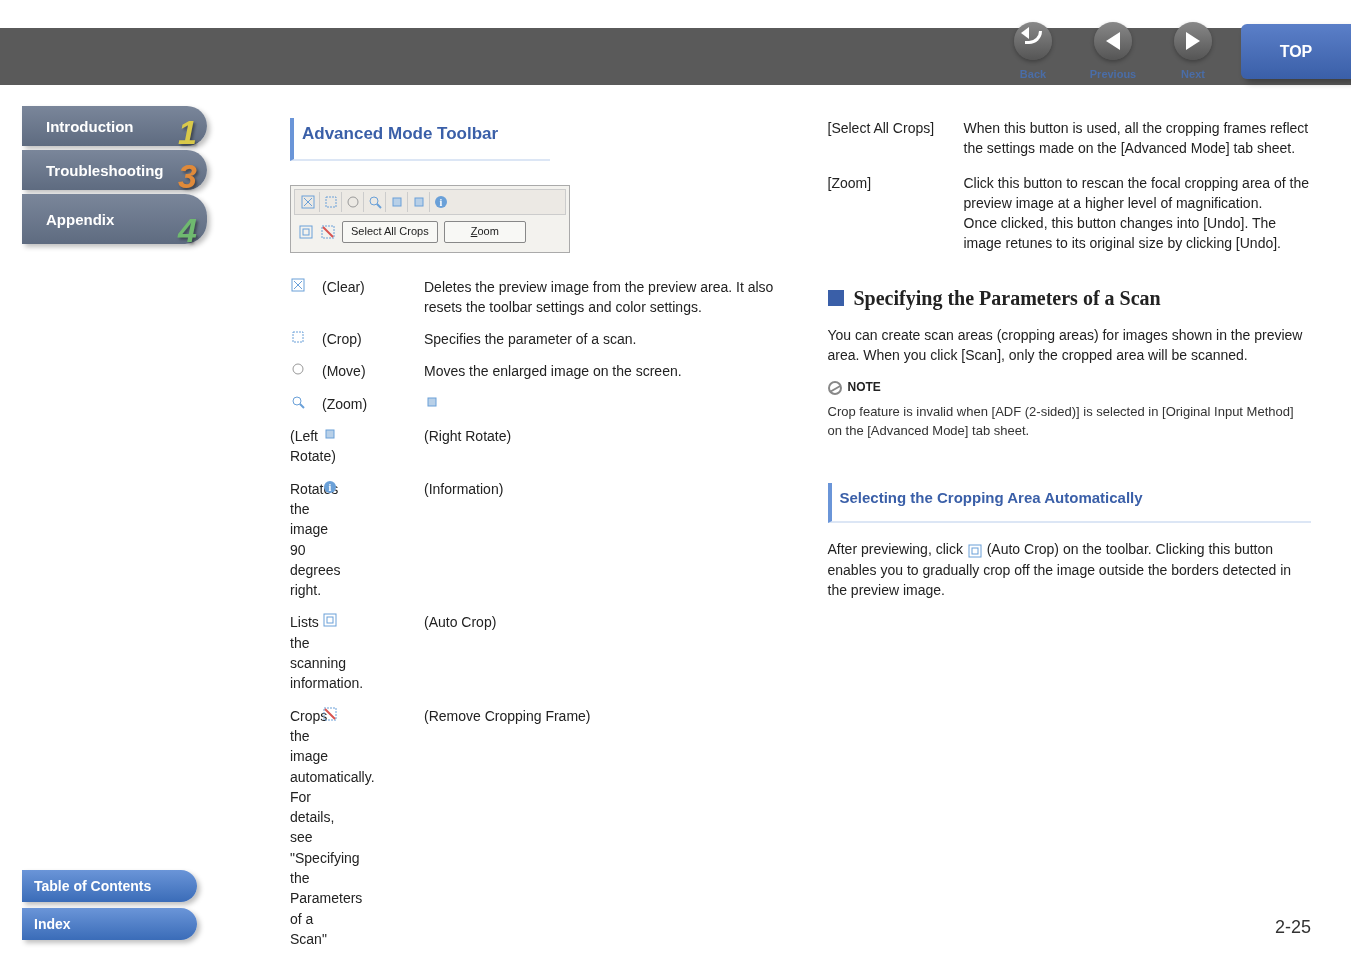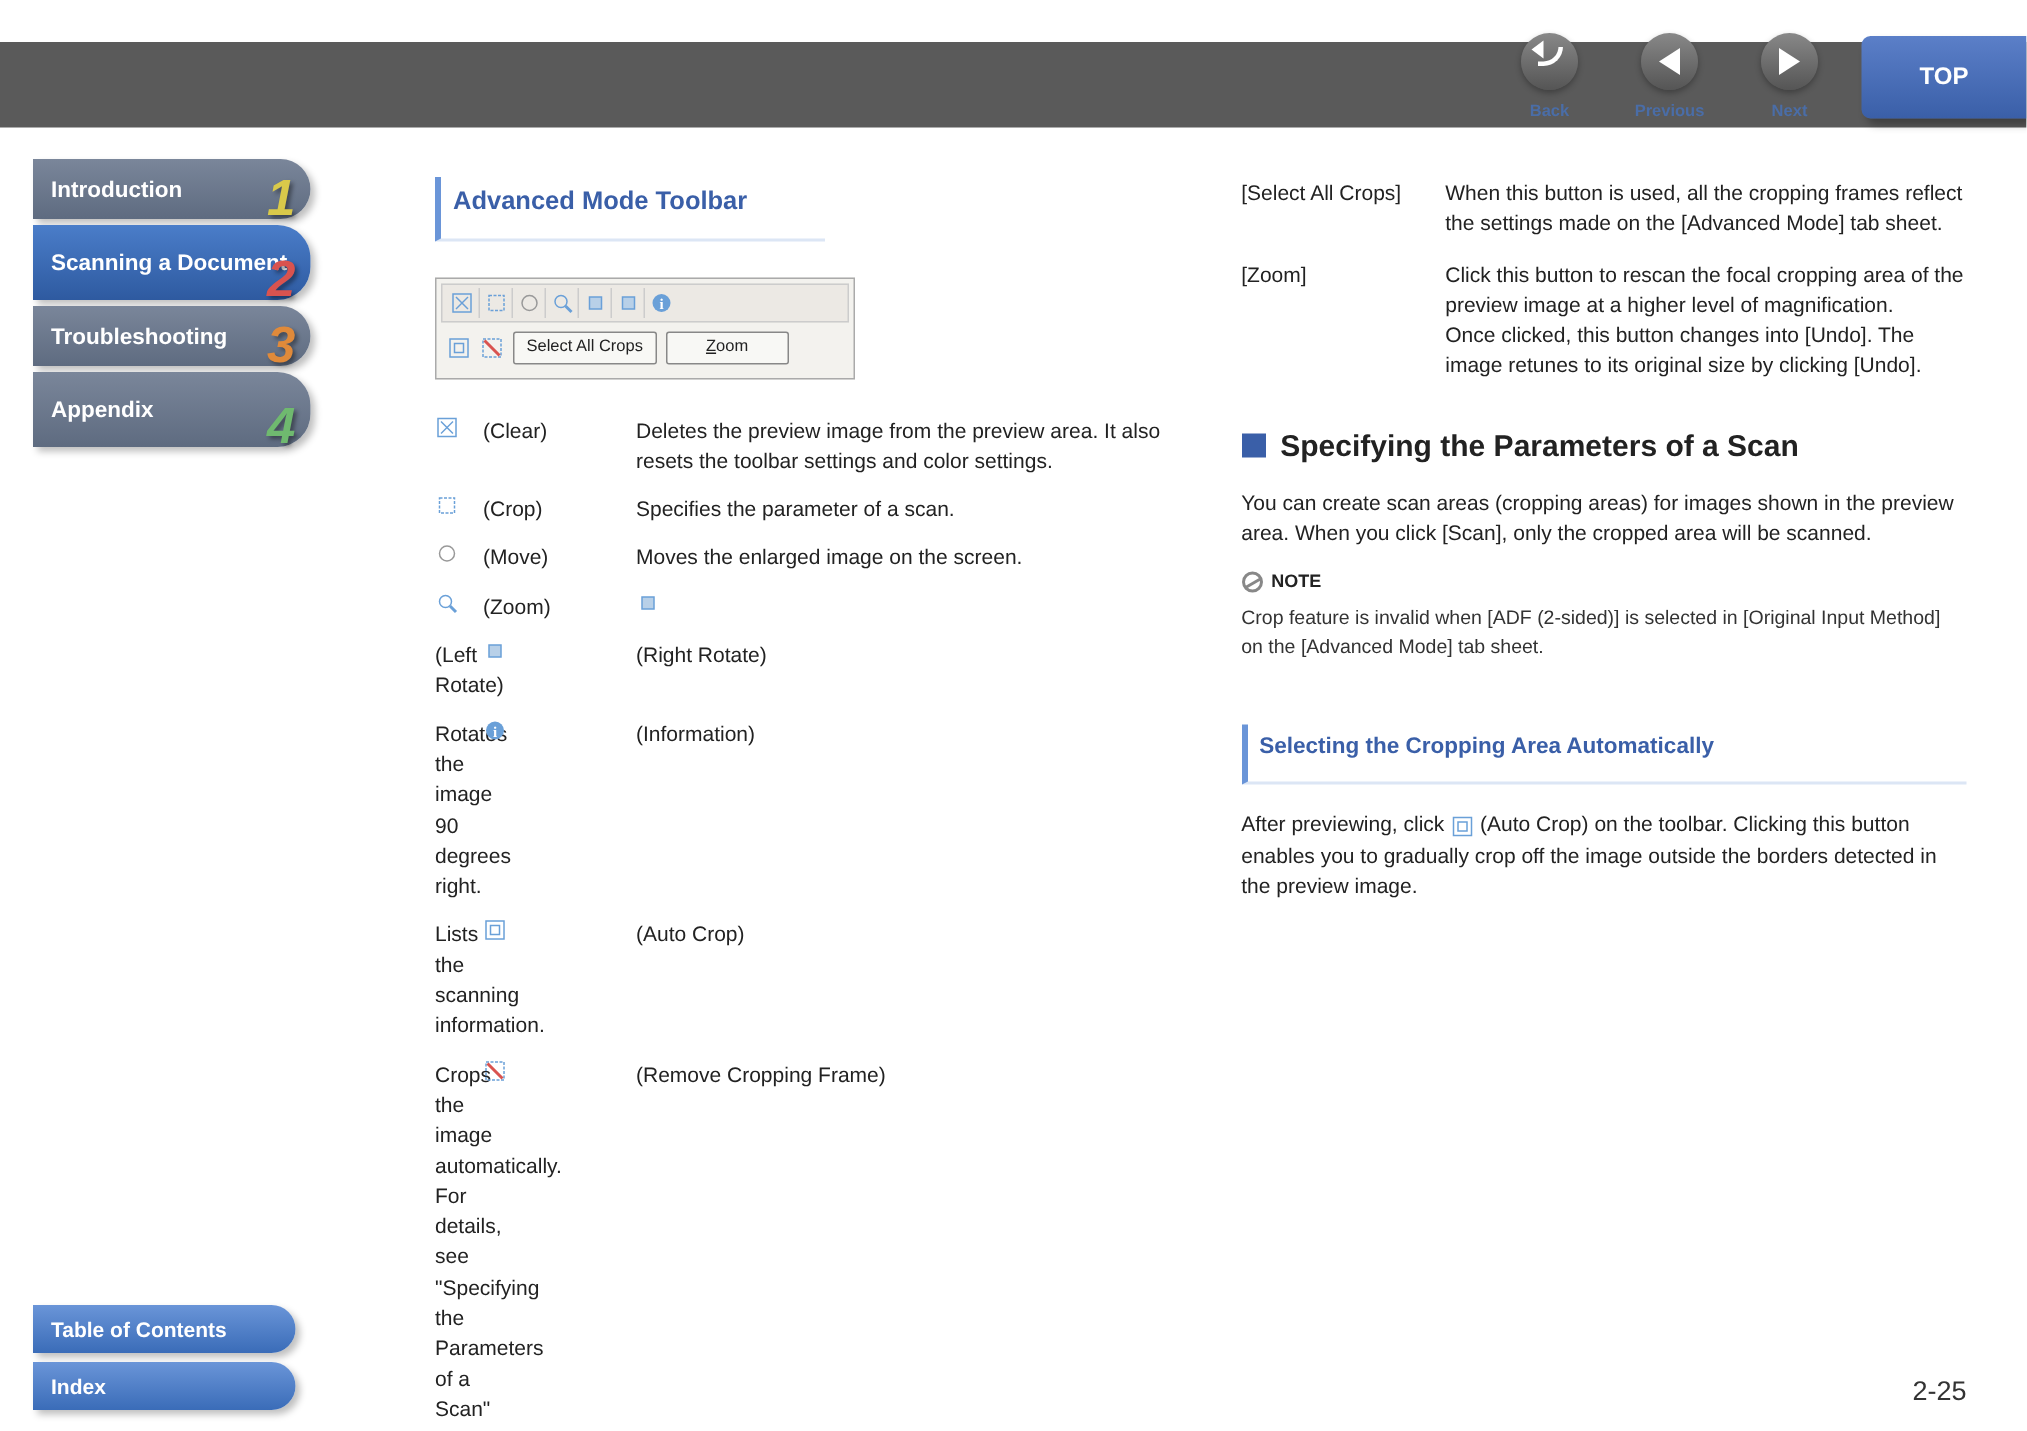--- a/index.html
+++ b/index.html
@@ -13,21 +13,21 @@
 .nav-label { font-size: 11px; font-weight: bold; color: #4a6da7; margin-top: 8px; }
 .top-tab { width: 110px; height: 55px; background: linear-gradient(#5b7fc8, #3a5fa8); color: #fff; font-weight: bold; font-size: 16px; display: flex; align-items: center; justify-content: center; border-radius: 6px 0 0 6px; box-shadow: 4px 4px 6px rgba(0,0,0,0.3); margin-left: 8px; position: relative; top: 2px; }
 .arrow-left { width: 0; height: 0; border-top: 9px solid transparent; border-bottom: 9px solid transparent; border-right: 14px solid #fff; }
 .arrow-right { width: 0; height: 0; border-top: 9px solid transparent; border-bottom: 9px solid transparent; border-left: 14px solid #fff; }
 .arrow-back { position: relative; width: 24px; height: 16px; }
 .arrow-back::before { content:''; position:absolute; width:14px; height:10px; border:3px solid #fff; border-top:none; border-left:none; border-radius:0 0 14px 0; top:-2px; left:4px; }
 .arrow-back::after { content:''; position:absolute; width:0; height:0; border-top:6px solid transparent; border-bottom:6px solid transparent; border-right:8px solid #fff; top:-6px; left:0px; }
 
 
 .sidebar { position: absolute; left: 22px; top: 106px; width: 198px; }
-.side-tab { position: relative; width: 185px; height: 50px; border-radius: 0 22px 22px 0; color: #fff; font-size: 15px; font-weight: bold; padding: 8px 12px; display:flex; align-items:center; margin-bottom: 4px; box-shadow: 3px 3px 5px rgba(0,0,0,0.25); cursor:pointer; }
+.side-tab { position: relative; width: 185px; height: 50px; border-radius: 0 22px 22px 0; color: #fff; font-size: 15px; font-weight: bold; padding: 8px 24px; display:flex; align-items:center; margin-bottom: 4px; box-shadow: 3px 3px 5px rgba(0,0,0,0.25); cursor:pointer; }
 .side-tab.sm { height: 40px; }
 .side-tab .num { position:absolute; right:10px; bottom:-6px; font-size: 34px; font-weight: bold; font-style: italic; text-shadow: 2px 2px 3px rgba(0,0,0,0.4); }
 .t-intro { background: linear-gradient(#7a869a, #5e6b80); }
 .t-intro .num { color:#d9c94a; }
 .t-scan { background: linear-gradient(#4a7dc9, #2e5aa0); }
 .t-scan .num { color:#d9534f; }
 .t-trouble { background: linear-gradient(#7a869a, #5e6b80); }
 .t-trouble .num { color:#e08a3a; }
 .t-appendix { background: linear-gradient(#7a869a, #5e6b80); }
 .t-appendix .num { color:#6fb96f; }
@@ -53,21 +53,21 @@
 .tb-btn { font-size:11px; border:1px solid #888; background:#f8f8f5; padding:2px 8px; border-radius:2px;}
 .tb-btn.wide { padding: 2px 26px;}
 .desc-table { display:grid; grid-template-columns: 24px 94px 1fr; row-gap:12px; column-gap:8px;}
 .desc-table .lbl { font-size:14px;}
 .desc-table .txt { font-size:14px;}
 .ico-sm { width:16px; height:16px; display:inline-flex; align-items:center; justify-content:center;}
 
 
 .def-table { display:grid; grid-template-columns: 130px 1fr; row-gap:14px; column-gap:6px; margin-bottom:30px;}
 .def-table .k { font-size:14px;}
-.h2 { font-size:20px; font-weight:bold; color:#222; margin-bottom:12px;}
+.h2 { font-size:20px; font-weight:bold; color:#222; margin-bottom:12px;font-family:Liberation Serif, serif;}
 .h2-mark { display:inline-block; width:16px; height:16px; background:#3a5fa8; margin-right:10px; vertical-align:middle; position:relative; top:-2px;}
 .note-row { display:flex; align-items:center; gap:6px; margin:14px 0 6px;}
 .note-ico { width:14px; height:14px; border-radius:50%; border:2px solid #888; position:relative;}
 .note-ico::after{ content:''; position:absolute; width:12px; height:2px; background:#888; top:5px; left:-1px; transform:rotate(-30deg);}
 .note-lbl { font-size:12px; font-weight:bold;}
 .note-txt { font-size:13px; color:#333; margin-bottom:22px;}
 .h-sub2 { font-size:15px; font-weight:bold; color:#3a5fa8; border-left: 4px solid #6a95d8; padding:4px 0 12px 8px; border-bottom:2px solid #dce6f5; margin-bottom:16px;margin-top:43px;}
 
 
 svg { display:block; }
@@ -96,24 +96,20 @@
     <div class="nav-label">Next</div>
   </div>
   <div class="top-tab">TOP</div>
 </div>
 
 <div class="sidebar">
   <div class="side-tab sm t-intro">
     <span>Introduction</span>
     <span class="num">1</span>
   </div>
-  <div class="side-tab t-scan">
-    <span>Scanning a Document</span>
-    <span class="num">2</span>
-  </div>
   <div class="side-tab sm t-trouble">
     <span>Troubleshooting</span>
     <span class="num">3</span>
   </div>
   <div class="side-tab t-appendix">
     <span>Appendix</span>
     <span class="num">4</span>
   </div>
 </div>
 

